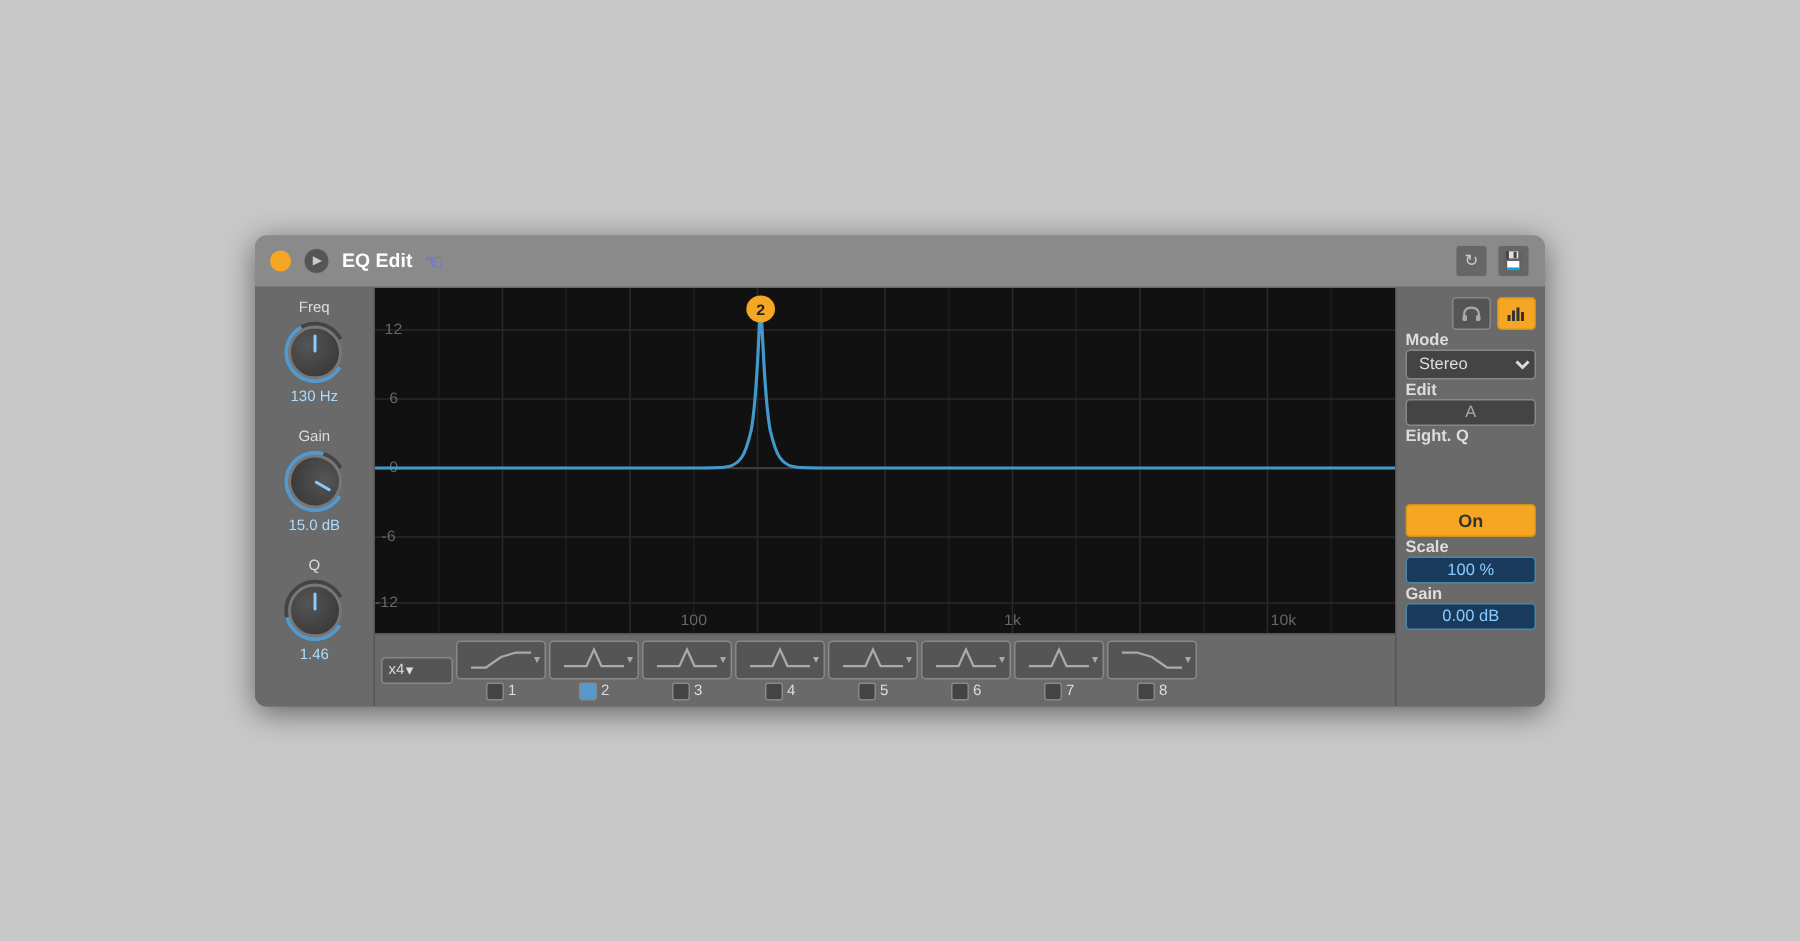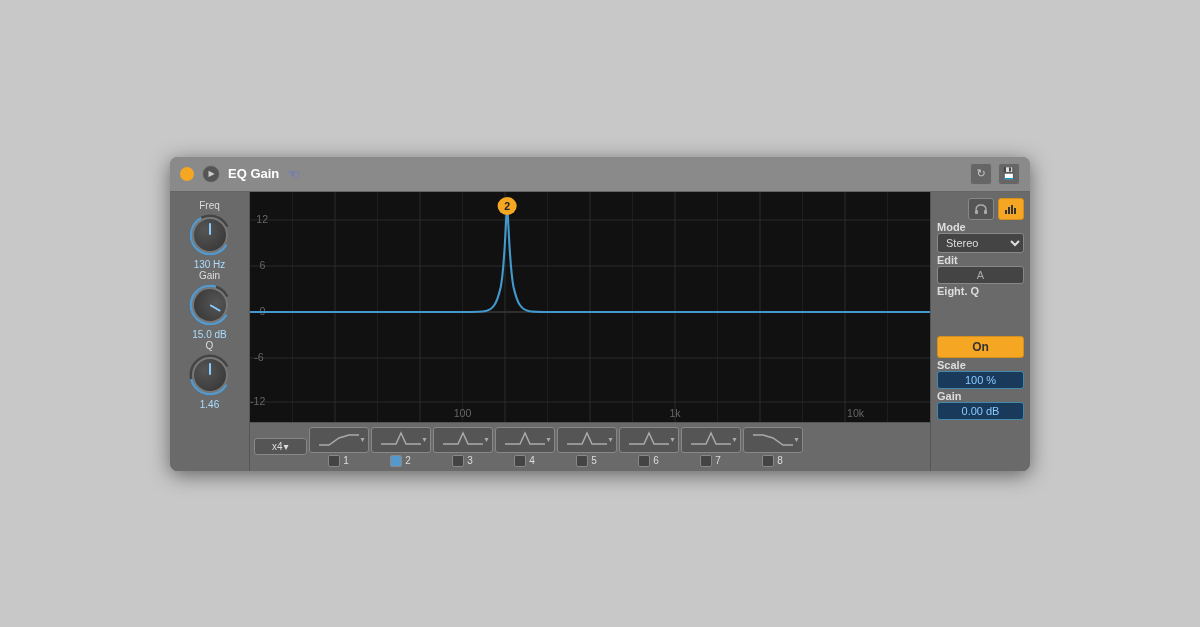--- a/index.html
+++ b/index.html
@@ -86,21 +86,21 @@
     }
 
     
     .param-panel {
       width: 80px;
       background: #6a6a6a;
       display: flex;
       flex-direction: column;
       align-items: center;
       padding: 8px 4px;
-      gap: 0;
+      gap: 16px;
       border-right: 1px solid #555;
     }
 
     .knob-group {
       display: flex;
       flex-direction: column;
       align-items: center;
       gap: 2px;
     }
 
@@ -182,21 +182,21 @@
       border-top: 1px solid #555;
     }
 
     .band-zoom {
       display: flex;
       align-items: center;
       gap: 1px;
       background: #555;
       border: 1px solid #888;
       border-radius: 3px;
-      padding: 2px 17px;
+      padding: 2px 4px;
       cursor: pointer;
       min-width: 48px;
     }
 
     .band-zoom-text {
       font-size: 10px;
       color: #ddd;
     }
 
     .band-btn {
@@ -338,21 +338,21 @@
     }
   </style>
 </head>
 <body>
 
 <div class="plugin-window">
 
   <div class="title-bar">
     <div class="title-dot"></div>
     <div class="play-btn"></div>
-    <span class="title-text">EQ Gain</span>
+    <span class="title-text">EQ Edit</span>
     <span class="hand-icon">☜</span>
     <div class="title-right">
       <div class="title-icon-btn">↻</div>
       <div class="title-icon-btn">💾</div>
     </div>
   </div>
 
   <div class="main-area">
 
     <div class="param-panel">

